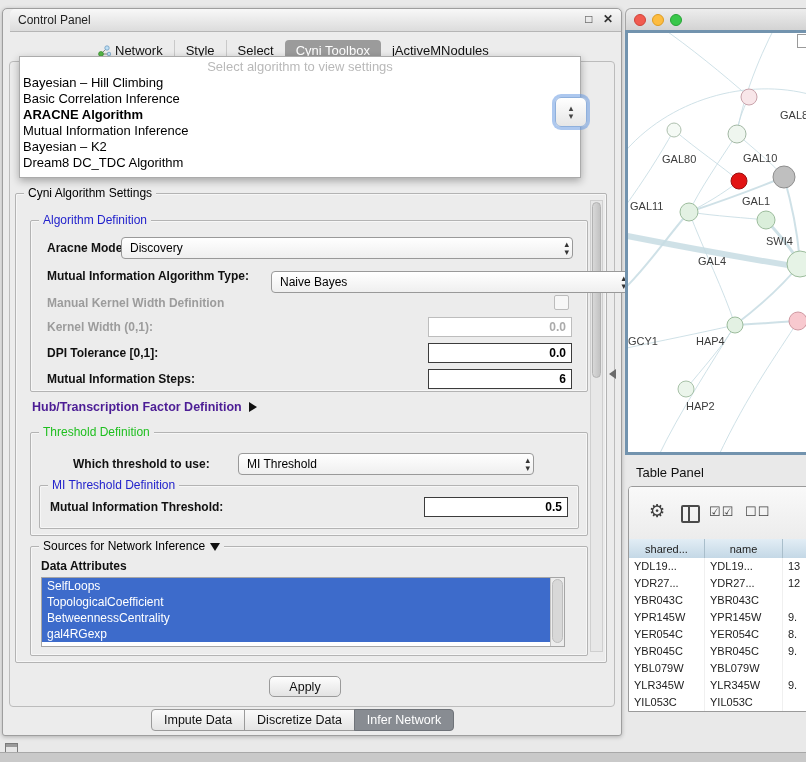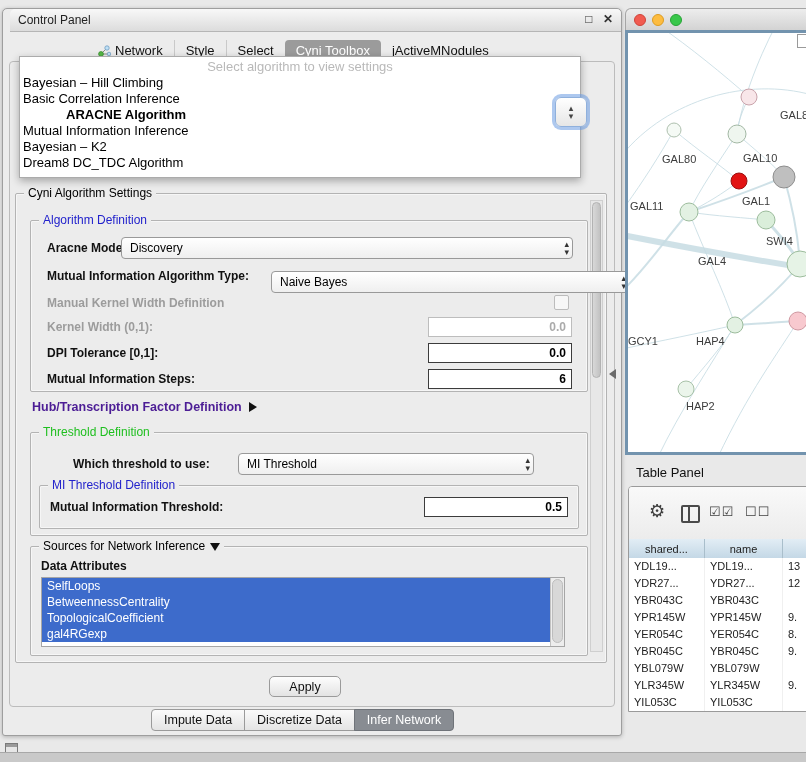--- a/index.html
+++ b/index.html
@@ -20,21 +20,21 @@
   .tabs{position:absolute;left:84px;top:30px;height:23px;display:flex;align-items:flex-end;font-size:13px;color:#111;}
   .tab{padding:3px 11px 4px;border-left:1px solid #c9c9c9;white-space:nowrap;display:flex;align-items:center;gap:4px;}
   .tab:first-child{border-left:none;}
   .tab.selected{background:#9b9b9b;color:#fff;border-radius:4px 4px 0 0;border-left:none;}
   .tab.selected + .tab{border-left:none;}
 
   
   .popup{position:absolute;left:16px;top:47px;width:562px;height:122px;background:#fff;border:1px solid #ababab;box-shadow:0 3px 8px rgba(0,0,0,.3);z-index:5;padding-top:2px;box-sizing:border-box;}
   .popup-placeholder{height:16px;line-height:16px;text-align:center;color:#b9b9b9;font-size:13px;}
   .popup-item{height:16px;line-height:16px;padding-left:3px;font-size:13px;color:#000;white-space:nowrap;}
-  .popup-item.current{font-weight:bold;margin-left:43px;}
+  .popup-item.current{font-weight:bold;}
 
   
   .combo-btn-focused{position:absolute;left:552px;top:88px;width:30px;height:28px;background:linear-gradient(#ffffff,#e6e6e6);border:1px solid #8fb0dc;border-radius:6px;box-shadow:0 0 0 3px rgba(105,155,225,.55);z-index:6;display:flex;flex-direction:column;align-items:center;justify-content:center;line-height:8px;font-size:9px;color:#444;}
 
   
   .group{position:absolute;border:1px solid #b3b3b3;border-radius:2px;box-shadow:inset 0 0 0 1px rgba(255,255,255,.55);}
   .legend{position:absolute;top:-8px;left:8px;background:#ececec;padding:0 4px;font-size:12px;white-space:nowrap;}
   .legend.blue{color:#2222cc;}
   .legend.green{color:#1fbf1f;}
 
@@ -234,22 +234,22 @@
         </div>
       </div>
 
       <div class="group" style="left:14px;top:352px;width:556px;height:108px;">
         <span class="legend"><span>Sources for Network Inference</span><span class="tri-down"></span></span>
 
         <span class="lbl b" style="left:10px;top:12px;">Data Attributes</span>
 
         <div class="attr-list">
           <div class="attr-item">SelfLoops</div>
+          <div class="attr-item">TopologicalCoefficient</div>
           <div class="attr-item">BetweennessCentrality</div>
-          <div class="attr-item">TopologicalCoefficient</div>
           <div class="attr-item">gal4RGexp</div>
           <div class="attr-scroll">
               <div class="attr-thumb"></div>
             </div>
         </div>
       </div>
     </div>
 
     <div class="btn" style="left:266px;top:667px;width:72px;">Apply</div>
 

